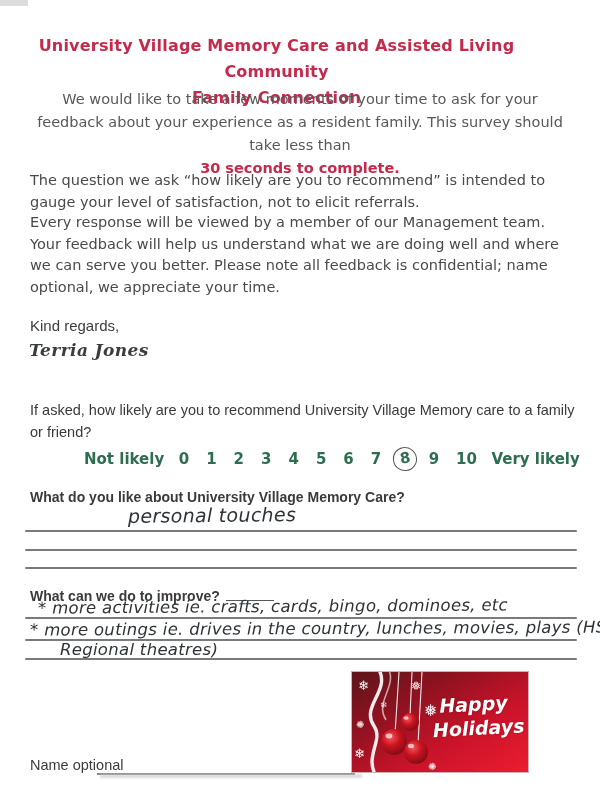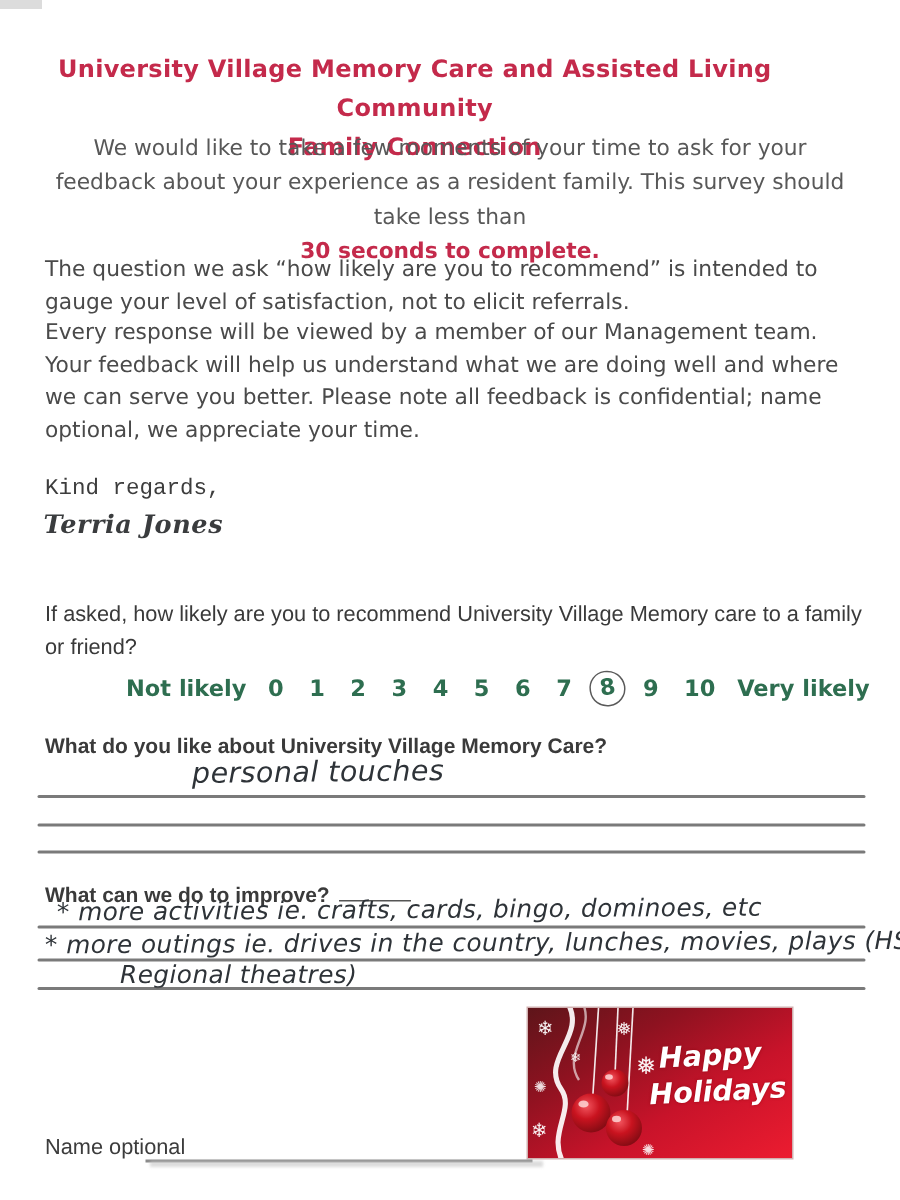--- a/index.html
+++ b/index.html
@@ -37,21 +37,21 @@
   .para {
     left:30px; width:548px;
     font-size:14.5px; line-height:21.5px;
     color:#4a4a4a;
   }
   .para1 { top:170px; }
   .para2 { top:212px; }
 
   .closing {
     top:317px; left:30px;
-    font-family:Liberation Mono, monospace;
+    font-family:Liberation Sans, sans-serif;
     font-size:15px; color:#3d3d3d;
   }
   .signature {
     top:340px; left:29px;
     font-family:"DejaVu Serif", serif;
     font-style:italic; font-weight:bold;
     font-size:17px; line-height:21px;
     color:#3a3c3e;
     letter-spacing:.4px;
   }
@@ -99,21 +99,21 @@
     white-space:nowrap;
   }
   .hw-like { top:504px; left:128px; font-size:19px; transform:rotate(-.6deg); }
   .improve-blank {
     display:inline-block; width:48px; height:1px;
     border-bottom:1.6px solid #555;
     vertical-align:baseline; margin-left:6px;
   }
   .hw-imp1 { top:597px; left:38px;  font-size:16.5px; transform:rotate(-.4deg); }
   .hw-imp2 { top:619px; left:30px;  font-size:16.5px; transform:rotate(-.3deg); }
-  .hw-imp3 { top:640px; left:60px;  font-size:16.5px;margin-left:20px; }
+  .hw-imp3 { top:640px; left:60px;  font-size:16.5px; }
 
   
   .card {
     top:672px; left:352px; width:176px; height:100px;
     background:linear-gradient(150deg,#5e151a 0%,#8e1220 30%,#c8132a 62%,#ec1c30 100%);
     box-shadow:0 0 0 1px rgba(120,30,30,.35);
     overflow:hidden;
   }
   .card svg { position:absolute; top:0; left:0; }
   .card-text {

